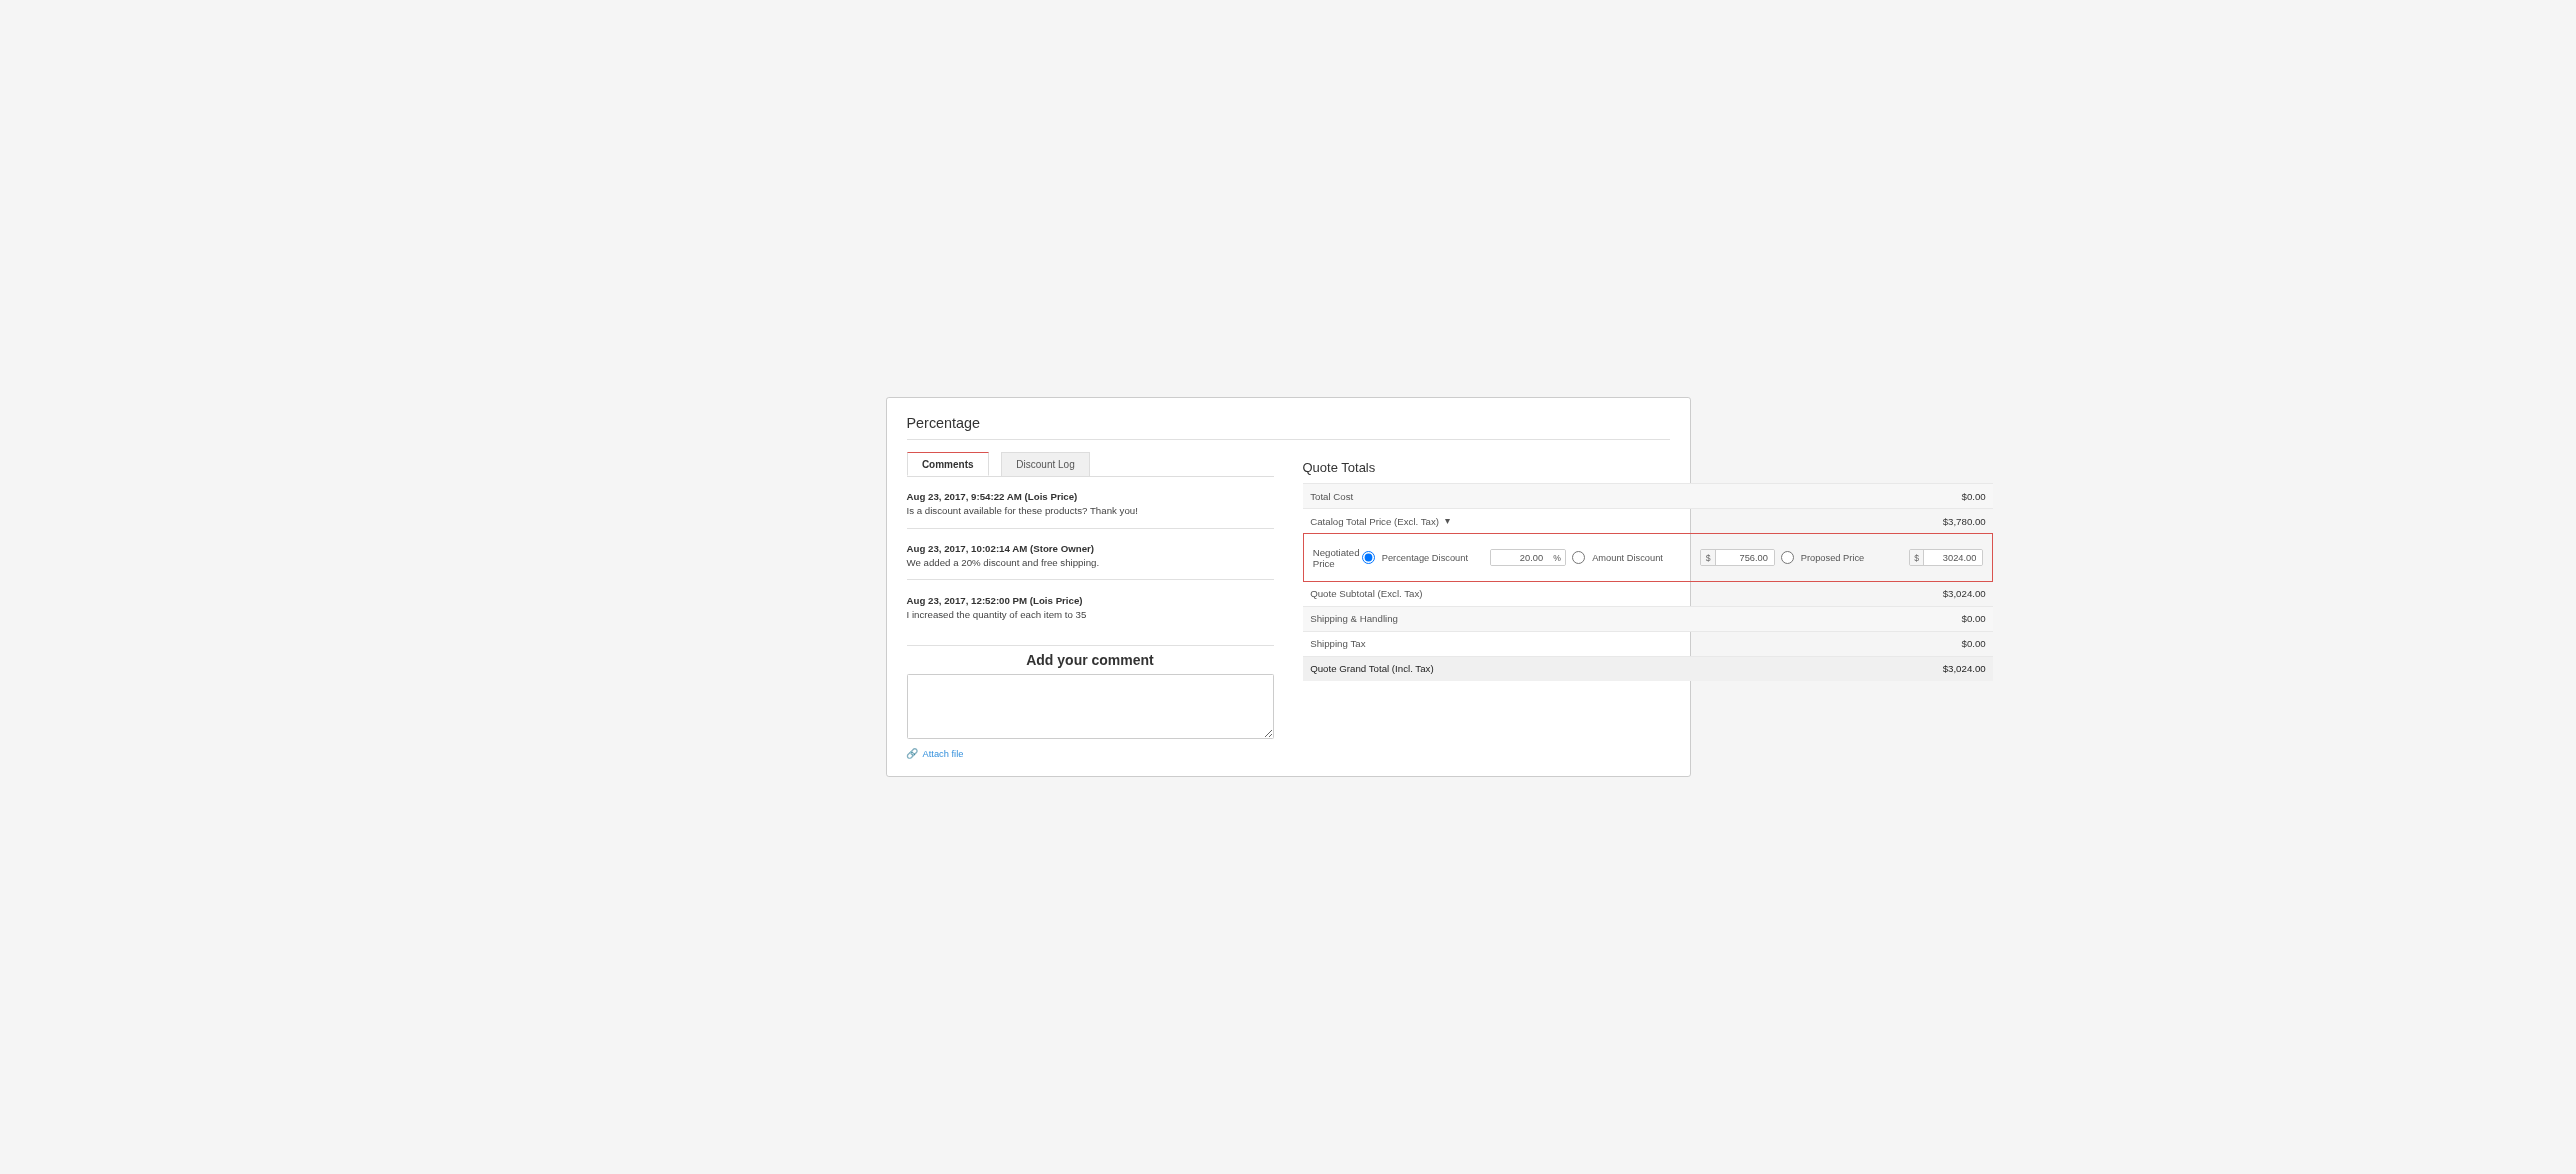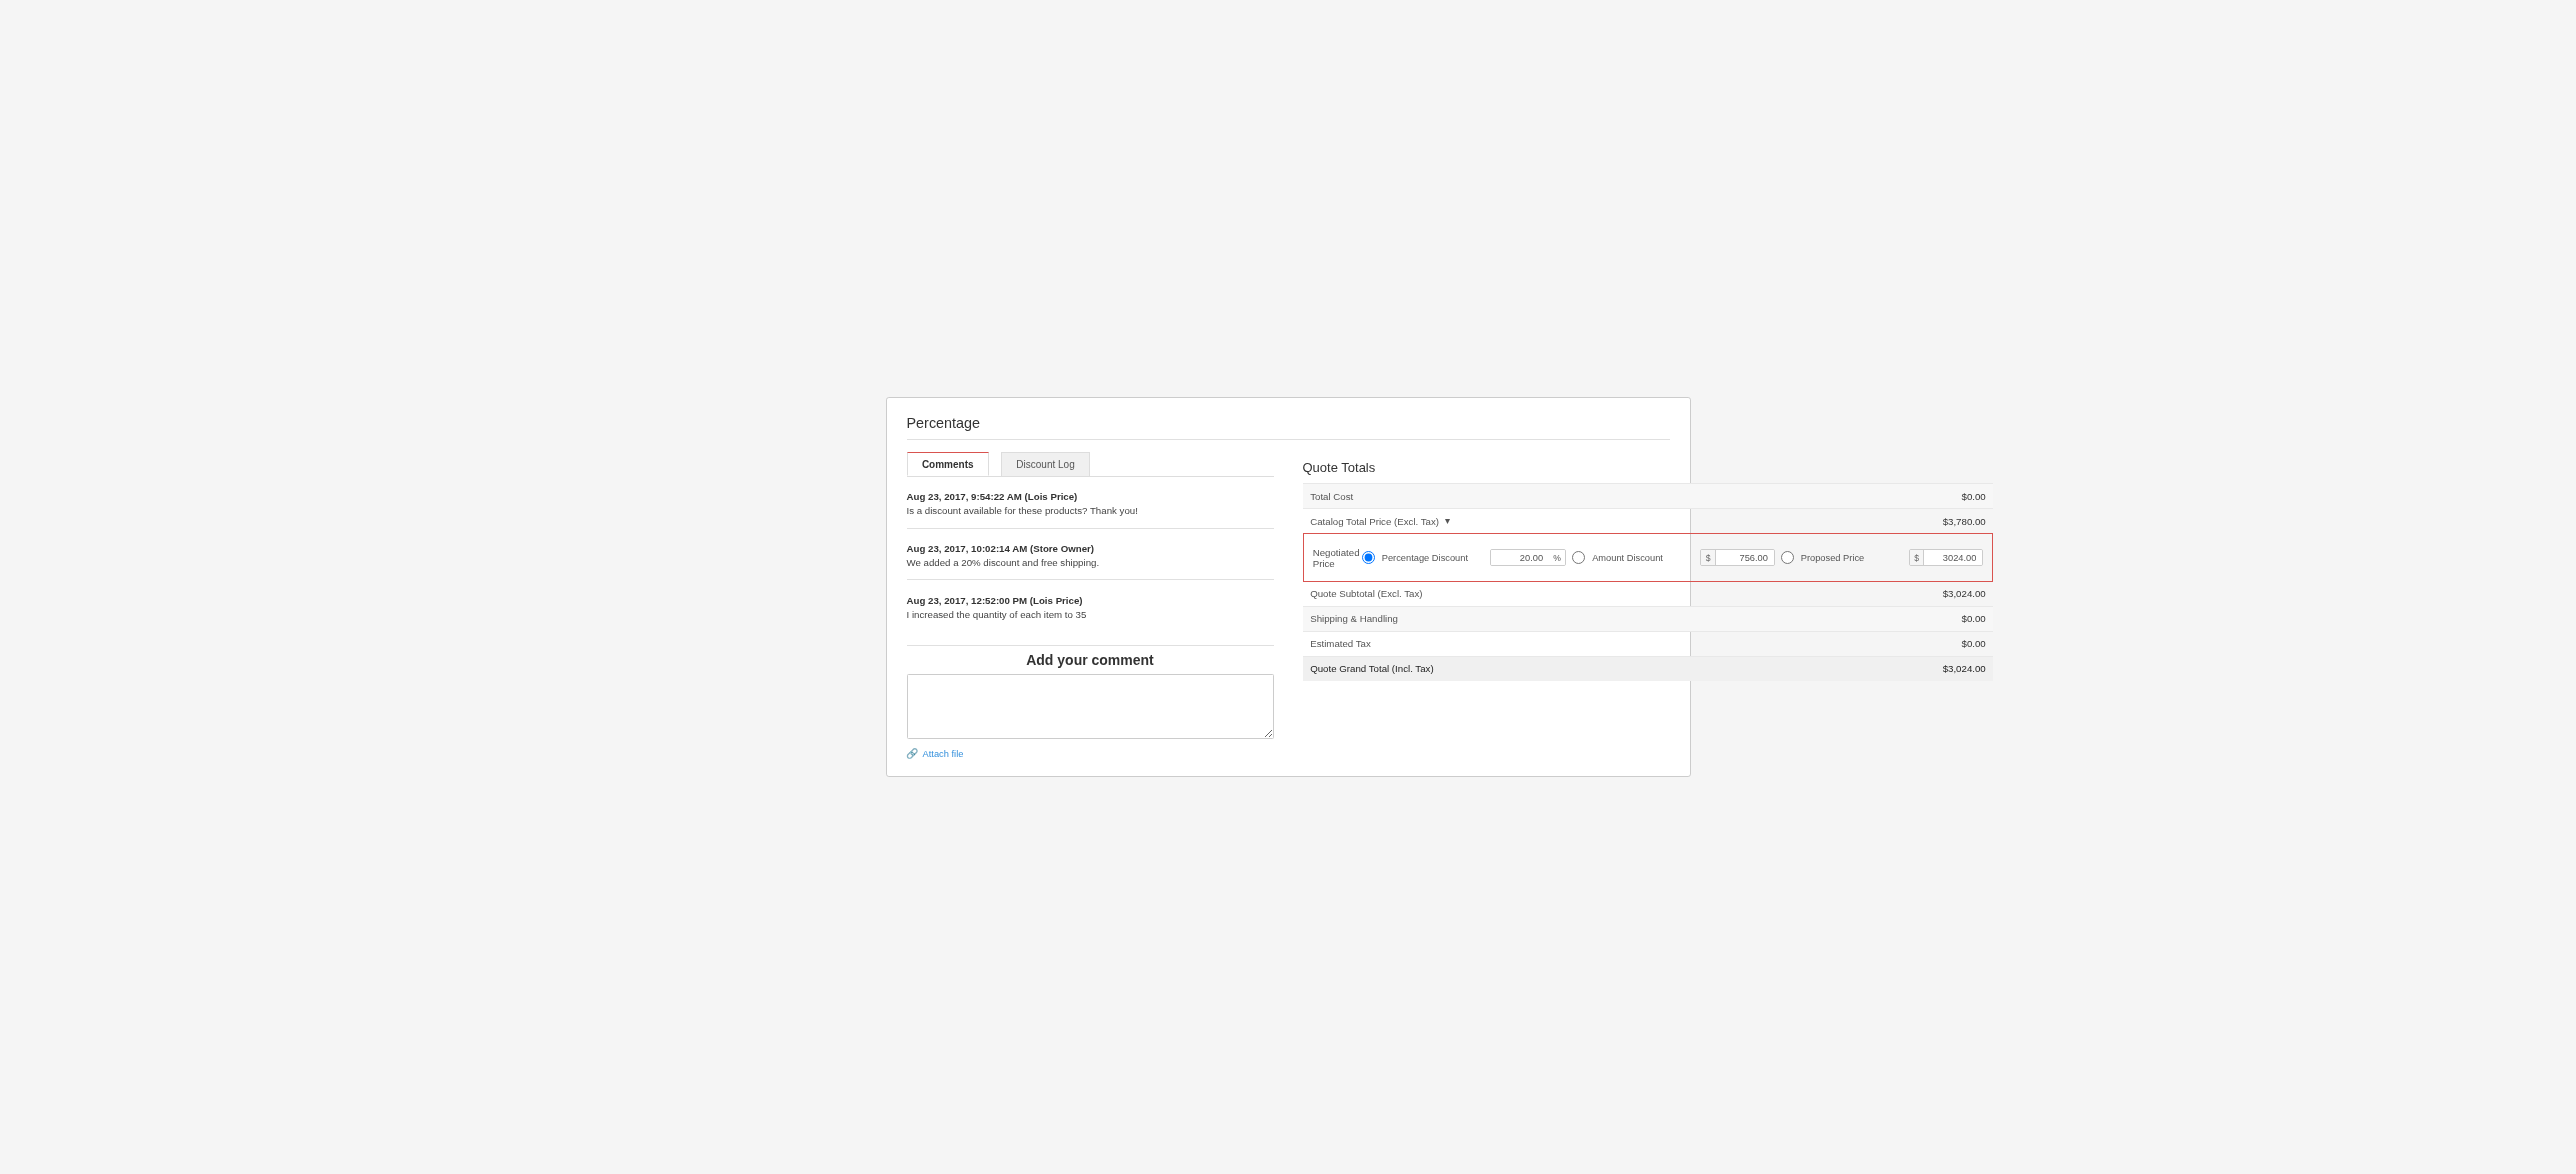--- a/index.html
+++ b/index.html
@@ -365,21 +365,21 @@
           <td>Quote Subtotal (Excl. Tax)</td>
           <td class="amount">$3,024.00</td>
         </tr>
 
         <tr class="totals-row shaded">
           <td>Shipping &amp; Handling</td>
           <td class="amount">$0.00</td>
         </tr>
 
         <tr class="totals-row">
-          <td>Estimated Tax</td>
+          <td>Shipping Tax</td>
           <td class="amount">$0.00</td>
         </tr>
 
         <tr class="totals-row grand-total shaded">
           <td>Quote Grand Total (Incl. Tax)</td>
           <td class="amount">$3,024.00</td>
         </tr>
       </tbody>
         </table>
     </div>

